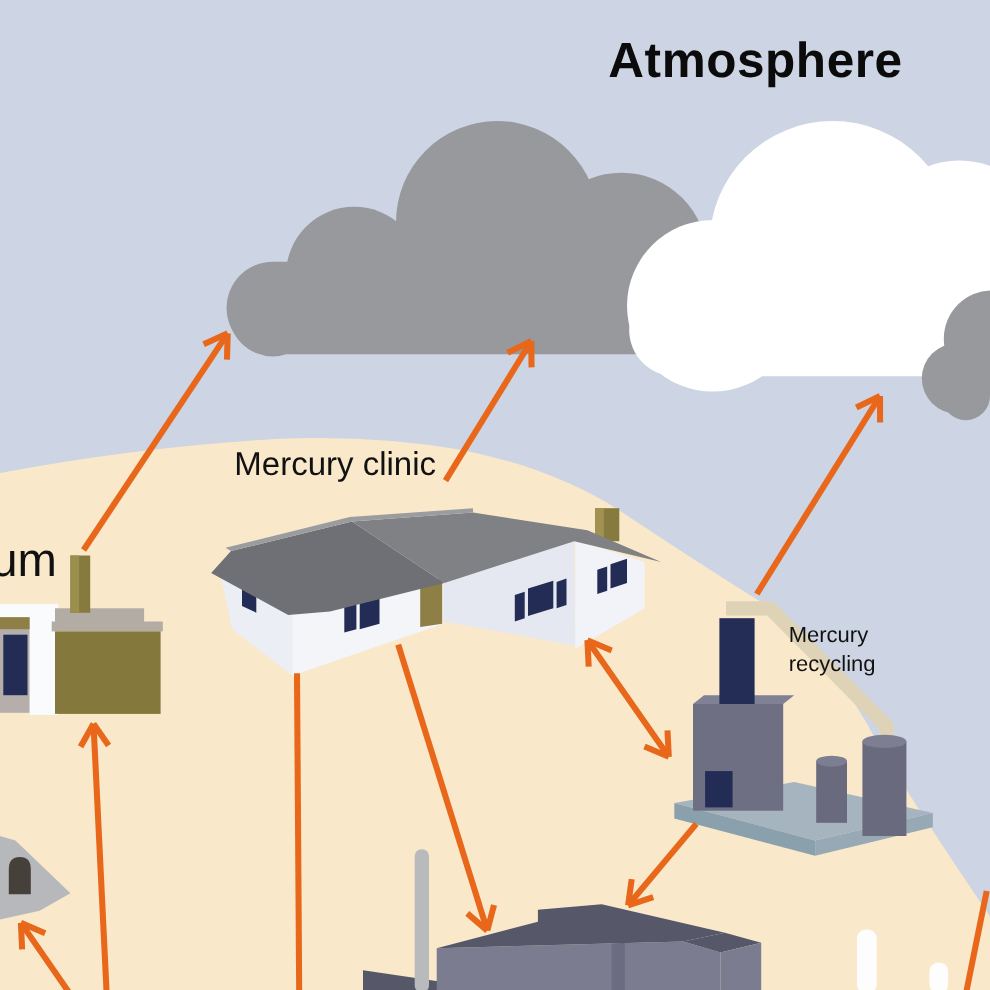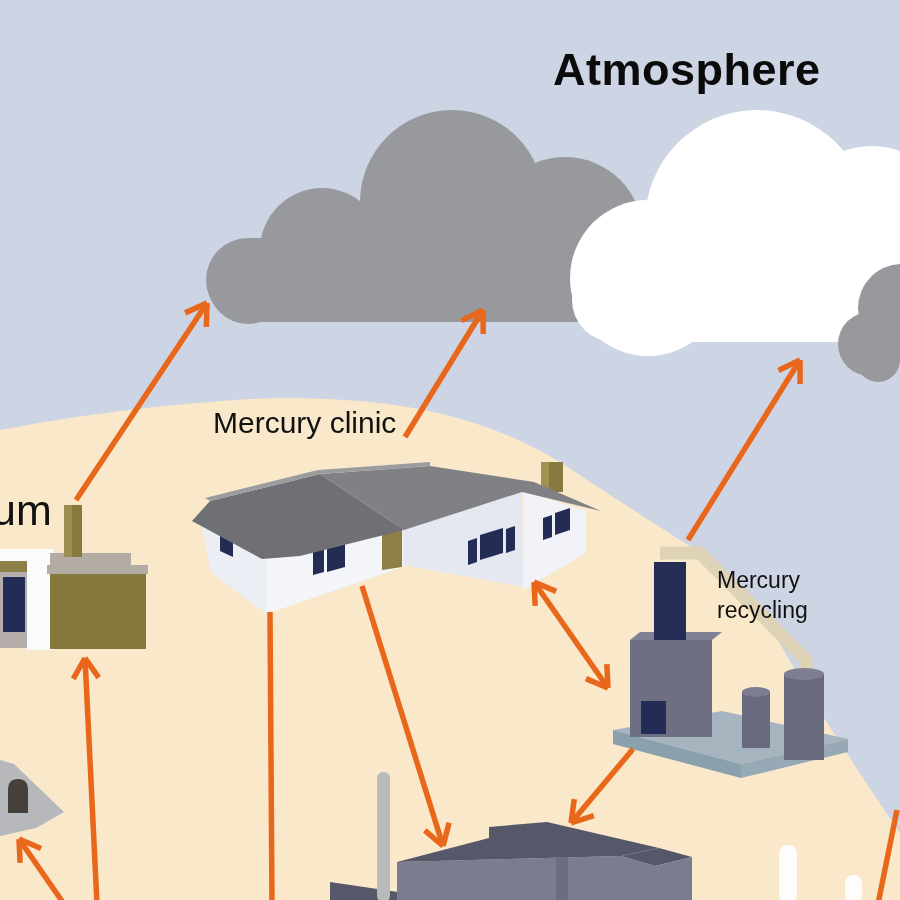--- a/index.html
+++ b/index.html
@@ -2,21 +2,21 @@
 <html style="--sky: #cdd4e3; --land: #f9e8ca; --cloud_grey: #97999d; --cloud_white: #ffffff; --arrow: #e8671a; --navy: #232c54; --olive: #8d7f45; --white_wall: #f2f3f8;"><head>
 <meta charset="utf-8">
 <style>
   html,body{margin:0;padding:0;background:#fff;}
   #stage{position:relative;width:900px;height:900px;overflow:hidden;
          font-family:"Liberation Sans", sans-serif;}
   #stage svg{position:absolute;left:0;top:0;}
   .lbl{position:absolute;color:#111;white-space:pre-line;}
   .lbl-title{font-size:45px;font-weight:bold;letter-spacing:.5px;color:#0b0b0b;}
   .lbl-clinic{font-size:30px;}
-  .lbl-recycling{font-size:23px;line-height:1.32;width:145px;}
+  .lbl-recycling{font-size:20px;line-height:1.32;width:145px;}
   .lbl-partial{font-size:43px;}
 </style>
 </head>
 <body>
 
 <div id="stage">
 <svg viewBox="0 0 900 900" width="900" height="900">
 
   <rect x="0" y="0" width="900" height="900" fill="var(--sky)"></rect>
 
@@ -136,17 +136,17 @@
         <line x1="97" y1="904" x2="85" y2="658" stroke="#e8671a" stroke-width="5.5"></line>
         <line x1="85" y1="658" x2="73.25740233819664" y2="678.931110819854" stroke="#e8671a" stroke-width="5.5"></line>
         <line x1="85" y1="658" x2="98.72405842925835" y2="677.688834912973" stroke="#e8671a" stroke-width="5.5"></line>
         <line x1="64" y1="904" x2="19" y2="839" stroke="#e8671a" stroke-width="5.5"></line>
         <line x1="19" y1="839" x2="20.09269406954368" y2="862.9751125058963" stroke="#e8671a" stroke-width="5.5"></line>
         <line x1="19" y1="839" x2="41.05607699303954" y2="848.4620012511683" stroke="#e8671a" stroke-width="5.5"></line>
         <line x1="897" y1="810" x2="878" y2="904" stroke="#e8671a" stroke-width="5.5"></line>
       </g>
 </svg>
 
-<div class="lbl lbl-title" style="left:553px;top:44px;">Atmosphere</div>
+<div class="lbl lbl-title" style="left:553px;top:29px;">Atmosphere</div>
 <div class="lbl lbl-partial" style="left:-8px;top:486px;">um</div>
 <div class="lbl lbl-clinic" style="left:213px;top:406px;">Mercury clinic</div>
 <div class="lbl lbl-recycling" style="left:717px;top:565px;">Mercury recycling</div>
 </div>
 
 </body></html>

